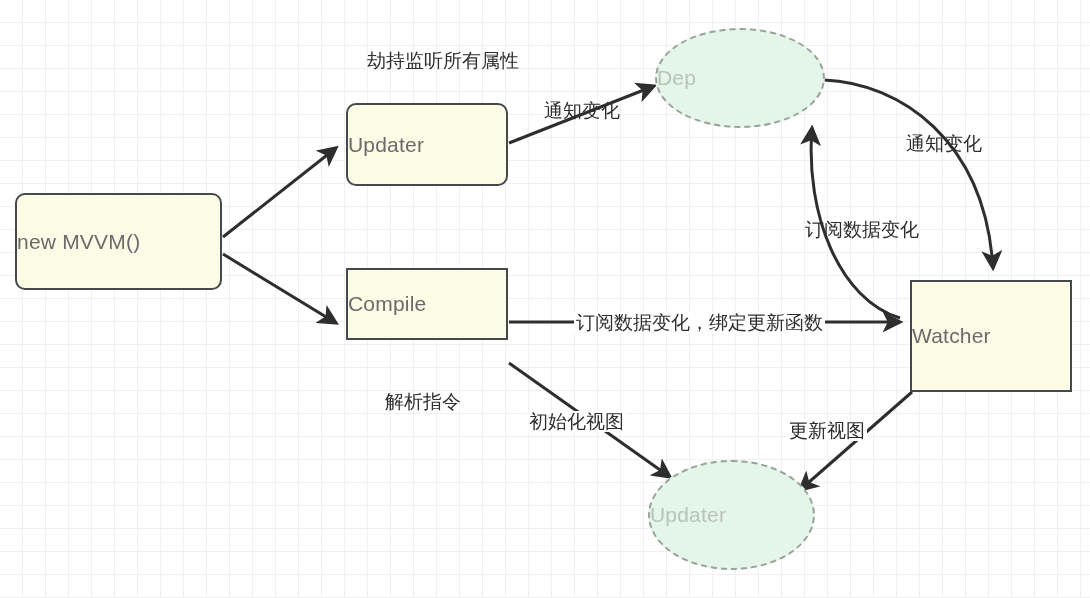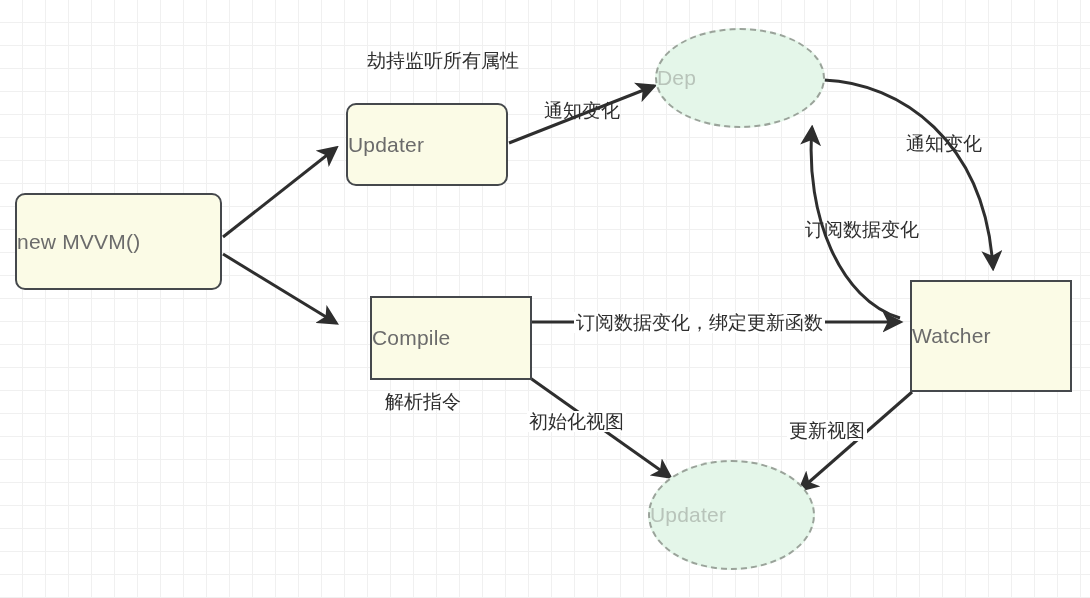--- a/index.html
+++ b/index.html
@@ -99,21 +99,21 @@
   </svg>
 
   <div class="node node-rect rounded" style="left:15px; top:193px; width:207px; height:97px;">
     <span>new MVVM()</span>
   </div>
 
   <div class="node node-rect rounded" style="left:346px; top:103px; width:162px; height:83px;">
     <span>Updater</span>
   </div>
 
-  <div class="node node-rect" style="left:346px; top:296px; width:162px; height:84px;margin-left:24px;">
+  <div class="node node-rect" style="left:346px; top:268px; width:162px; height:72px;">
     <span>Compile</span>
   </div>
 
   <div class="node node-rect" style="left:910px; top:280px; width:162px; height:112px;">
     <span>Watcher</span>
   </div>
 
   <div class="node node-ellipse" style="left:655px; top:28px; width:170px; height:100px;">
     <span>Dep</span>
   </div>

